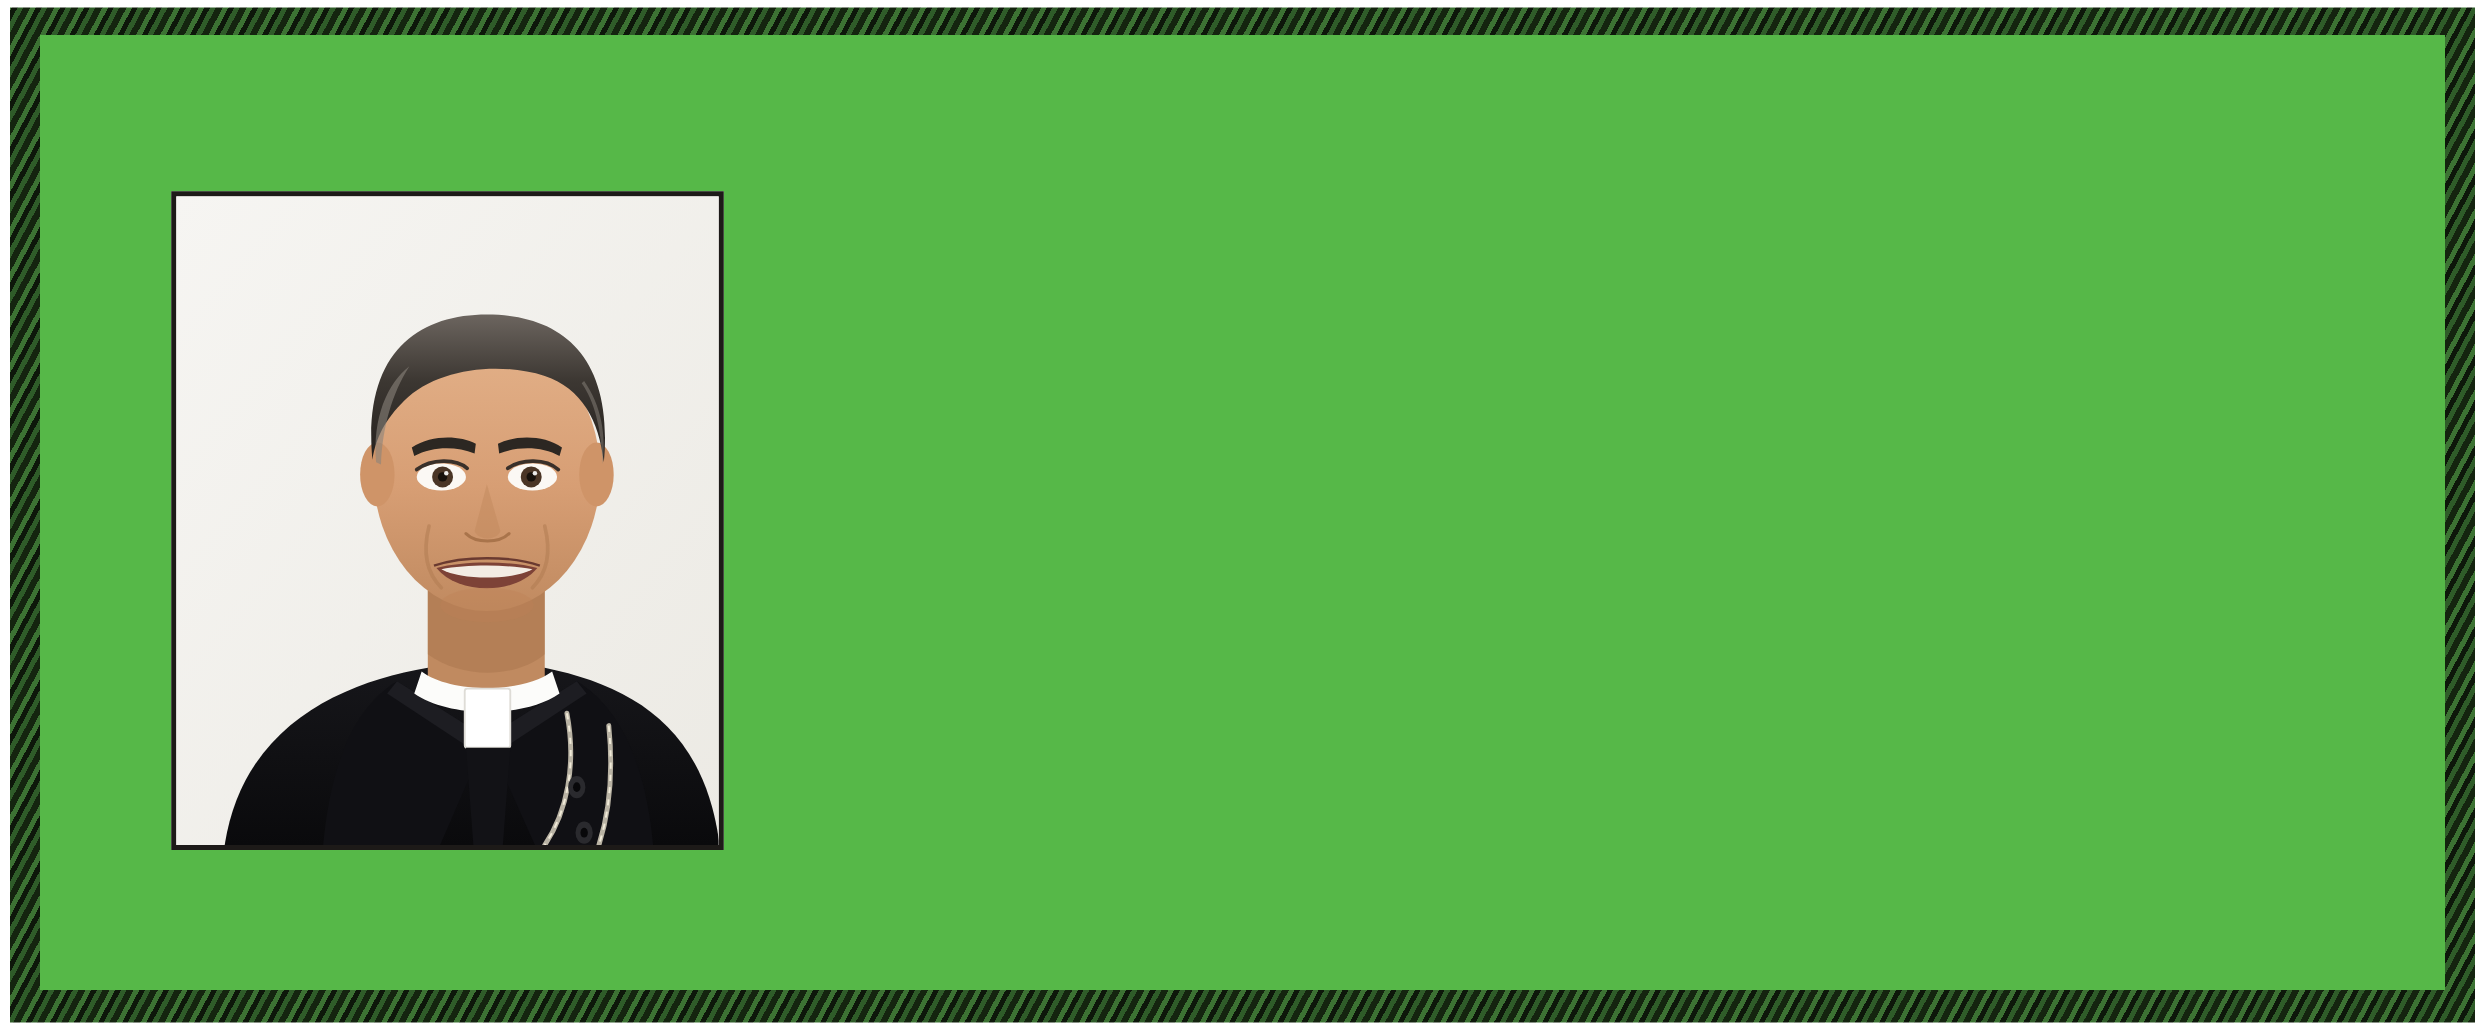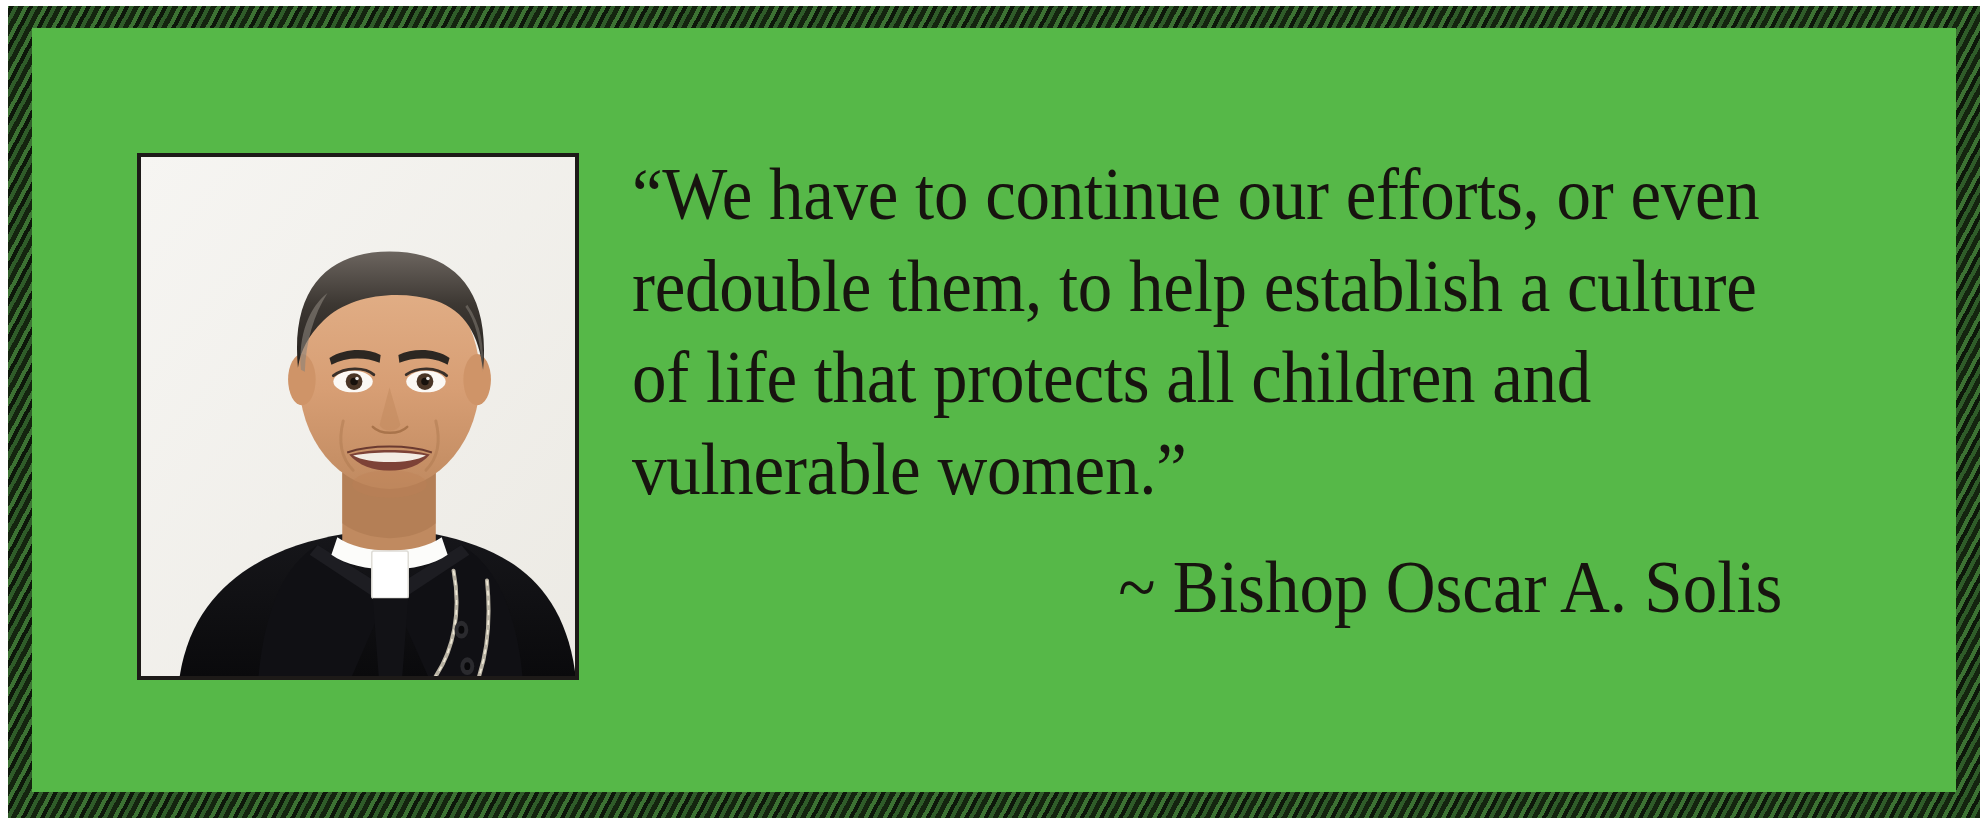--- a/index.html
+++ b/index.html
@@ -187,21 +187,17 @@
 
           <ellipse cx="326" cy="480" rx="7" ry="9" fill="#2a2a2e"></ellipse>
           <ellipse cx="326" cy="480" rx="3" ry="4" fill="#08080a"></ellipse>
           <ellipse cx="332" cy="517" rx="7" ry="9" fill="#2a2a2e"></ellipse>
           <ellipse cx="332" cy="517" rx="3" ry="4" fill="#08080a"></ellipse>
 
           <rect x="0" y="0" width="442" height="527" fill="none"></rect>
         </svg>
       </div>
 
-      <div class="quote-block">
-        <p class="quote-text">“We have to continue our efforts, or even redouble them, to help establish a culture of life that protects all children and vulnerable women.”</p>
-        <p class="attribution">~ Bishop Oscar A. Solis</p>
-      </div>
 
     </div>
   </div>
 
 </div>
 
 </body></html>

